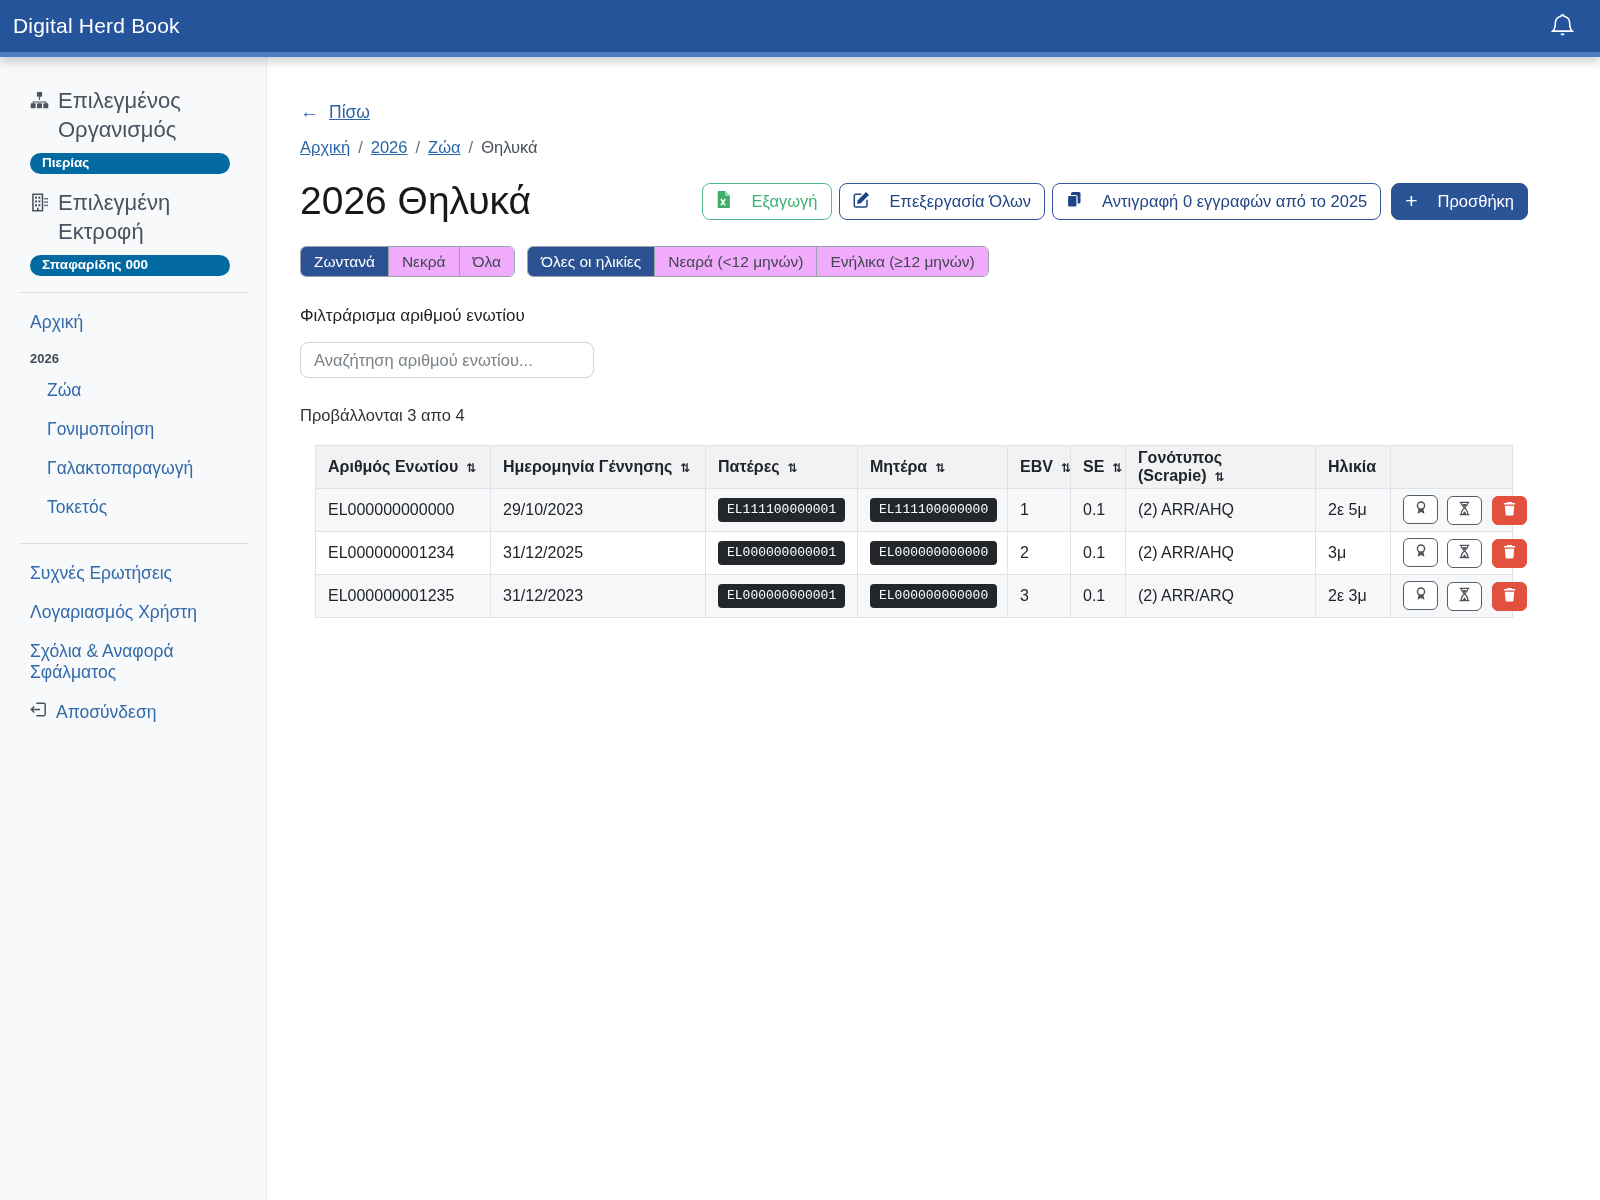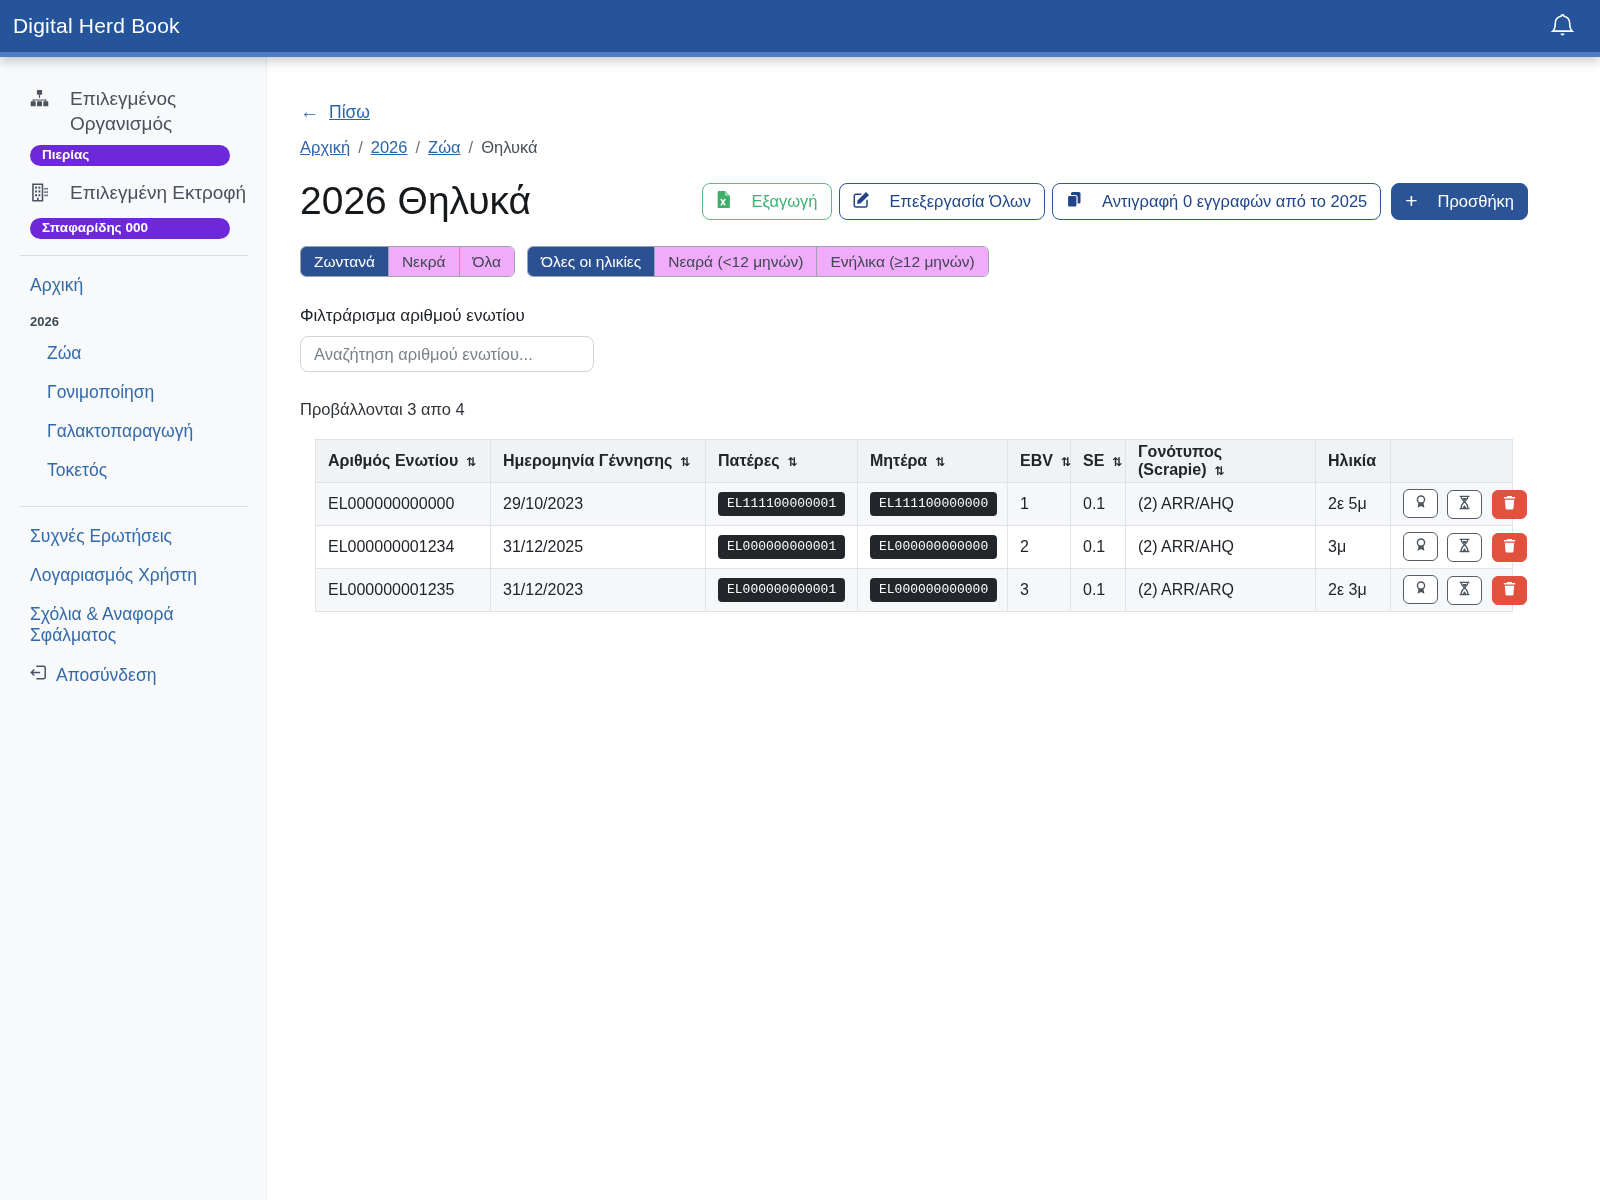--- a/index.html
+++ b/index.html
@@ -21,24 +21,24 @@
   .navbar-strip { height:5px; background:#4d7cc2; }
 
   
   .layout { display:flex; height:1143px; }
 
   
   .sidebar {
     width:267px; flex-shrink:0; background:#f8f9fa; border-right:1px solid #eceef0;
     padding:30px 18px 0 30px;
   }
-  .side-label { display:flex; gap:21px; align-items:flex-start; color:#4a5260; font-size:19px; line-height:1.3; margin-bottom:9px; }
+  .side-label { display:flex; gap:9px; align-items:flex-start; color:#4a5260; font-size:22px; line-height:1.3; margin-bottom:9px; }
   .side-label .ic { margin-top:2px; flex-shrink:0; }
   .pill {
-    background:#6d28d9; color:#fff; font-weight:bold; font-size:13.5px;
+    background:#0369a1; color:#fff; font-weight:bold; font-size:13.5px;
     border-radius:11px; padding:2px 12px 4px; width:200px; margin:0 0 15px 0;
     white-space:nowrap; overflow:hidden;
   }
   .side-hr { border:0; border-top:1px solid #d9dde1; margin:16px 0 10px -10px; }
   .snav a, .snav .logout-row {
     display:block; color:#336aab; text-decoration:none; font-size:17.5px;
     padding:9px 0; cursor:pointer;
   }
   .snav .year-label { font-size:13px; font-weight:bold; color:#3f4a59; padding:9px 0 5px; }
   .snav a.sub { padding-left:17px; }
@@ -69,21 +69,21 @@
   .plus-glyph { font-size:21px; font-weight:400; line-height:1; margin-top:-2px; }
 
   .tabs-row { display:flex; gap:12px; margin-top:23px; }
   .tab-group { display:inline-flex; border:1px solid #9aa3ab; border-radius:6px; overflow:hidden; height:31px; background:#fff; }
   .tab { display:flex; align-items:center; padding:0 13px; font-size:15.5px; color:#40474e; background:#f0abfc; border:0; border-left:1px solid #9aa3ab; cursor:pointer; font-family:inherit; white-space:nowrap; }
   .tab:first-child { border-left:0; }
   .tab.active { background:#2c5192; color:#fff; }
 
   .filter-label { margin-top:29px; font-size:17px; color:#1d2125; }
   .search-input {
-    margin-top:10px; width:294px; height:36px; border:1px solid #ced4da; border-radius:8px;
+    margin-top:16px; width:294px; height:36px; border:1px solid #ced4da; border-radius:8px;
     padding:16px 13px; font-size:16.5px; font-family:inherit; color:#212529; display:block; outline:none;
   }
   .search-input::placeholder { color:#7a8288; }
 
   .results-summary { margin-top:28px; font-size:16.5px; color:#2f3337; }
 
   
   table.animals {
     border-collapse:collapse; table-layout:fixed; width:1197px; margin:20px 0 0 15px;
     background:#fff; font-size:16px;

